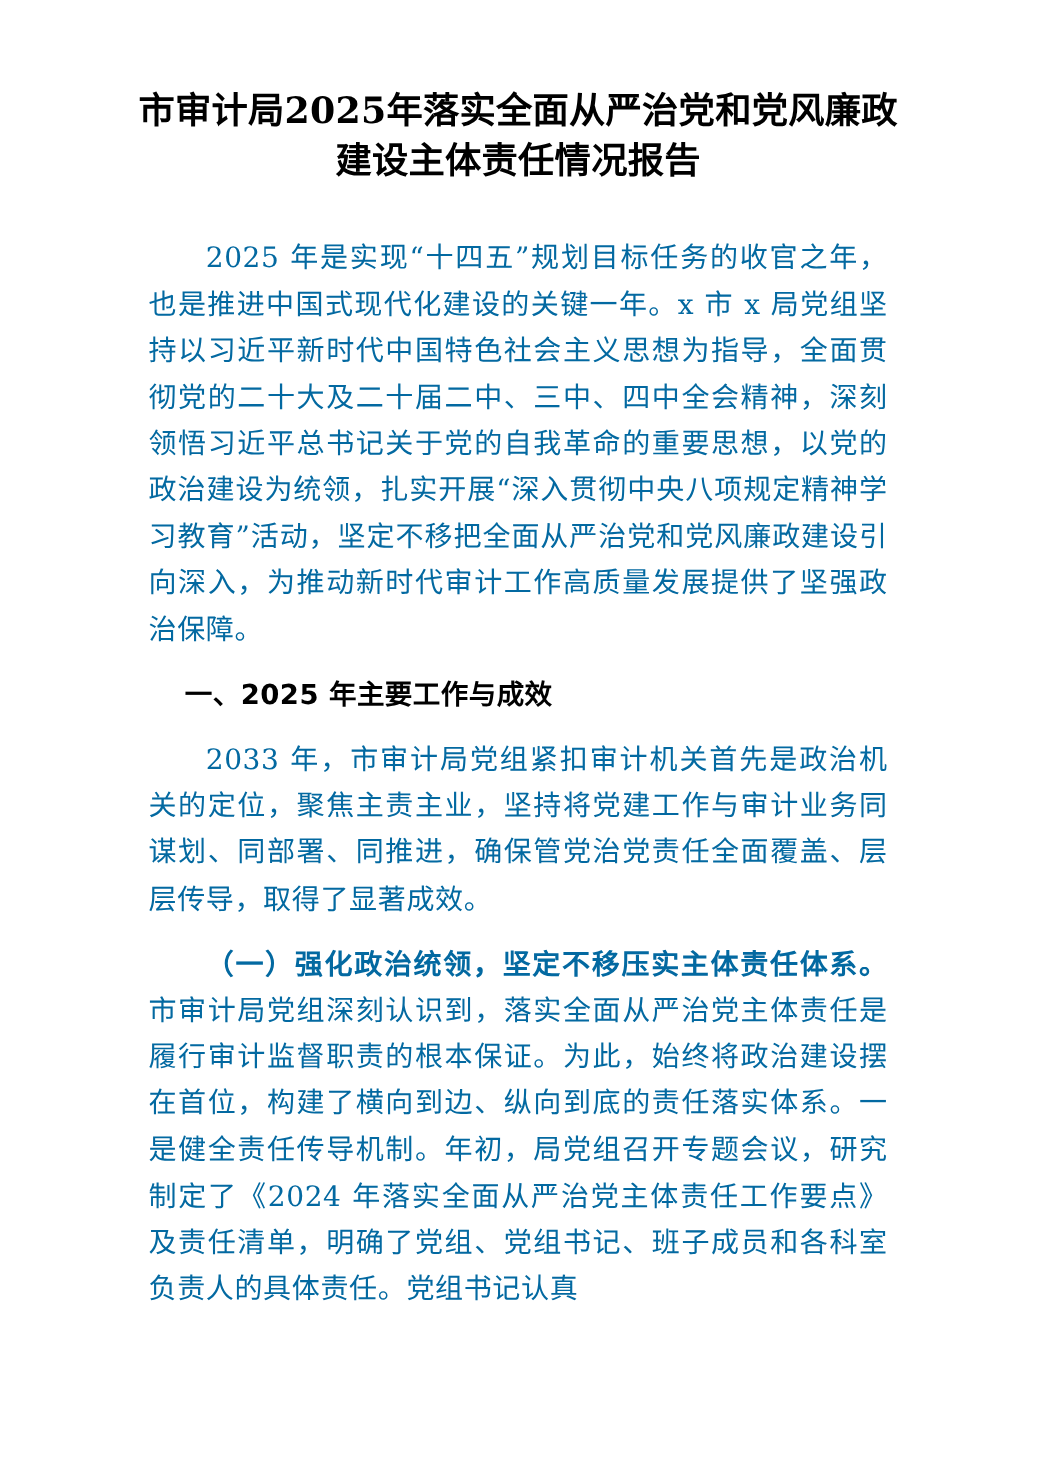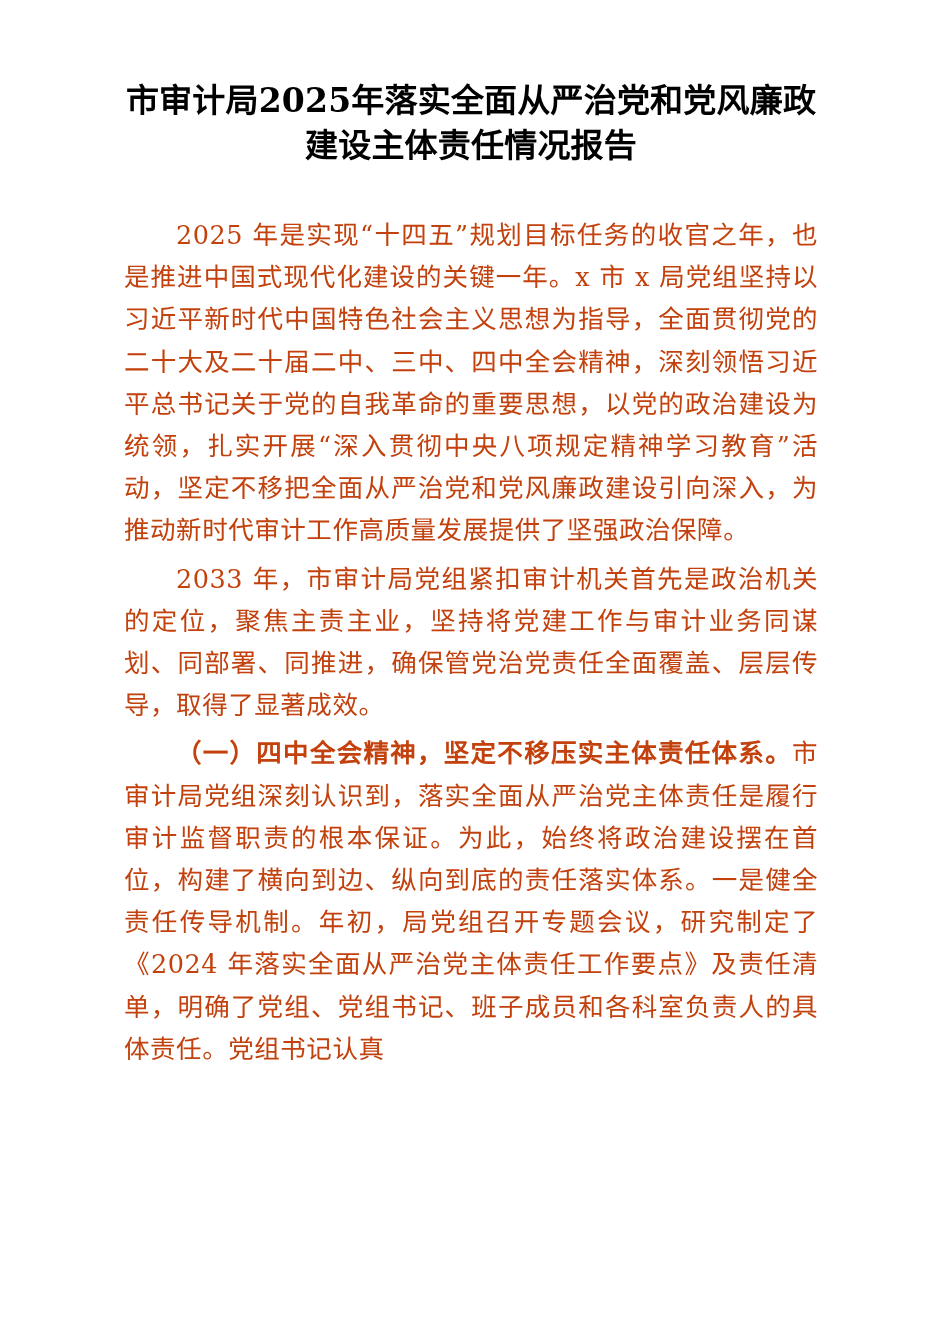--- a/index.html
+++ b/index.html
@@ -42,30 +42,30 @@
     font-size: 33px;
     line-height: 45px;
     text-align: center;
     letter-spacing: 0.2px;
     color: #000000;
     word-break: break-all;
   }
 
   
   .para {
-    margin: 6px;
+    margin: 17px;
     font-family: "DejaVu Serif", "Liberation Serif", serif;
     font-size: 25.5px;
     line-height: 42.2px;
     text-align: justify;
     text-align-last: left;
     text-justify: inter-character;
     letter-spacing: 0.55px;
     word-break: break-all;
-    color: #c2410c;
+    color: #0369a1;
   }
 
   .para.first-body {
     margin-top: 46px;
   }
 
   .indent2 {
     text-indent: 52px;
   }
 
@@ -91,19 +91,20 @@
 </head>
 <body>
 
 <div class="page">
   <div class="content">
 
     <h1 class="doc-title">市审计局2025年落实全面从严治党和党风廉政建设主体责任情况报告</h1>
 
     <p class="para indent2 first-body">2025 年是实现“十四五”规划目标任务的收官之年，也是推进中国式现代化建设的关键一年。x 市 x 局党组坚持以习近平新时代中国特色社会主义思想为指导，全面贯彻党的二十大及二十届二中、三中、四中全会精神，深刻领悟习近平总书记关于党的自我革命的重要思想，以党的政治建设为统领，扎实开展“深入贯彻中央八项规定精神学习教育”活动，坚定不移把全面从严治党和党风廉政建设引向深入，为推动新时代审计工作高质量发展提供了坚强政治保障。</p>
 
+    <h2 class="heading-1">一、2025 年主要工作与成效</h2>
 
     <p class="para indent2">2033 年，市审计局党组紧扣审计机关首先是政治机关的定位，聚焦主责主业，坚持将党建工作与审计业务同谋划、同部署、同推进，确保管党治党责任全面覆盖、层层传导，取得了显著成效。</p>
 
-    <p class="para indent2"><span class="lead-bold">（一）四中全会精神，坚定不移压实主体责任体系。</span><span>市审计局党组深刻认识到，落实全面从严治党主体责任是履行审计监督职责的根本保证。为此，始终将政治建设摆在首位，构建了横向到边、纵向到底的责任落实体系。一是健全责任传导机制。年初，局党组召开专题会议，研究制定了《2024 年落实全面从严治党主体责任工作要点》及责任清单，明确了党组、党组书记、班子成员和各科室负责人的具体责任。党组书记认真</span></p>
+    <p class="para indent2"><span class="lead-bold">（一）强化政治统领，坚定不移压实主体责任体系。</span><span>市审计局党组深刻认识到，落实全面从严治党主体责任是履行审计监督职责的根本保证。为此，始终将政治建设摆在首位，构建了横向到边、纵向到底的责任落实体系。一是健全责任传导机制。年初，局党组召开专题会议，研究制定了《2024 年落实全面从严治党主体责任工作要点》及责任清单，明确了党组、党组书记、班子成员和各科室负责人的具体责任。党组书记认真</span></p>
 
   </div>
 </div>
 
 </body></html>

